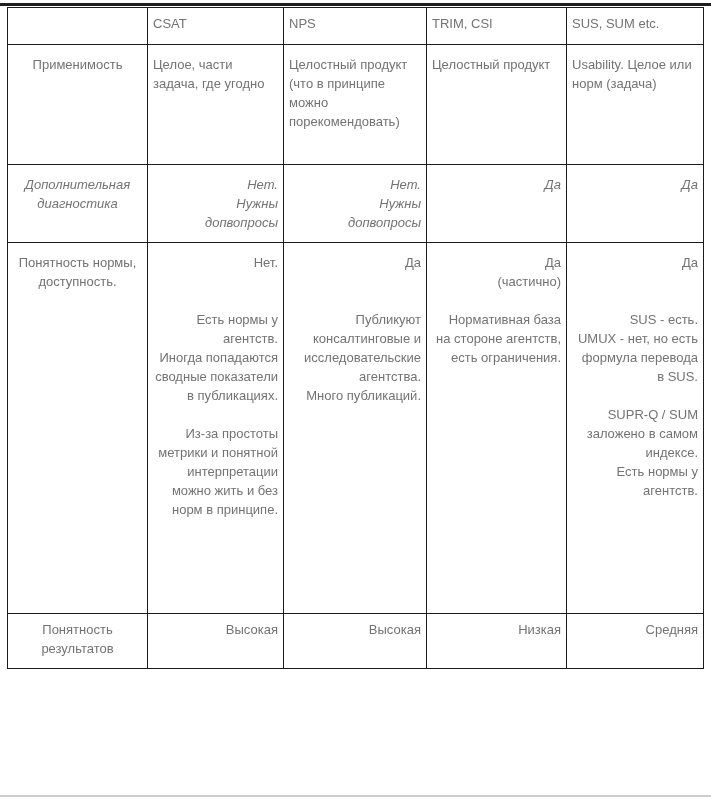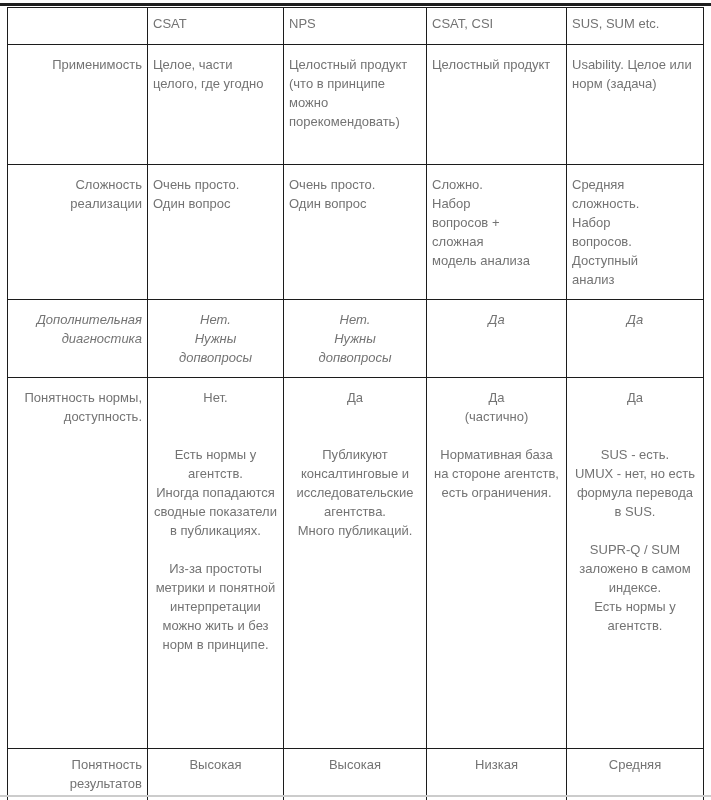--- a/index.html
+++ b/index.html
@@ -14,23 +14,23 @@
     font-size:13px;
     line-height:19px;
     font-weight:normal;
     color:#737373;
     padding:10px 5px;
     white-space:pre-line;
     overflow-wrap:break-word;
   }
   .metrics thead tr { height:37px; }
   .metrics thead th { padding-top:6px; padding-bottom:4px; text-align:left; }
-  .metrics th.rowlabel { text-align:right; }
+  .metrics th.rowlabel { text-align:center; }
   .metrics td.l { text-align:left; }
-  .metrics td.c { text-align:center; }
+  .metrics td.c { text-align:right; }
   tr.r0 { height:120px; }
   tr.r1 { height:129px; }
   tr.r2 { height:77px;font-style:italic; }
   tr.r3 { height:371px; }
   tr.r4 { height:53px; }
   tr.r4 th, tr.r4 td { padding-top:6px; }
 </style>
 </head>
 <body>
 
@@ -43,50 +43,32 @@
       <col style="width:136px">
       <col style="width:143px">
       <col style="width:140px">
       <col style="width:137px">
     </colgroup>
     <thead>
       <tr>
         <th></th>
         <th>CSAT</th>
         <th>NPS</th>
-        <th>CSAT, CSI</th>
+        <th>TRIM, CSI</th>
         <th>SUS, SUM etc.</th>
       </tr>
     </thead>
     <tbody>
       <tr class="r0">
         <th class="rowlabel">Применимость</th>
-        <td class="l">Целое, части целого, где угодно</td>
+        <td class="l">Целое, части задача, где угодно</td>
         <td class="l">Целостный продукт
 (что в принципе можно порекомендовать)</td>
         <td class="l">Целостный продукт</td>
         <td class="l">Usability. Целое или норм (задача)</td>
-      </tr>
-      <tr class="r1">
-        <th class="rowlabel">Сложность реализации</th>
-        <td class="l">Очень просто.
-Один вопрос</td>
-        <td class="l">Очень просто.
-Один вопрос</td>
-        <td class="l">Сложно.
-Набор
-вопросов +
-сложная
-модель анализа</td>
-        <td class="l">Средняя
-сложность.
-Набор
-вопросов.
-Доступный
-анализ</td>
       </tr>
       <tr class="r2">
         <th class="rowlabel">Дополнительная диагностика</th>
         <td class="c">Нет.
 Нужны
 допвопросы</td>
         <td class="c">Нет.
 Нужны
 допвопросы</td>
         <td class="c">Да</td>

